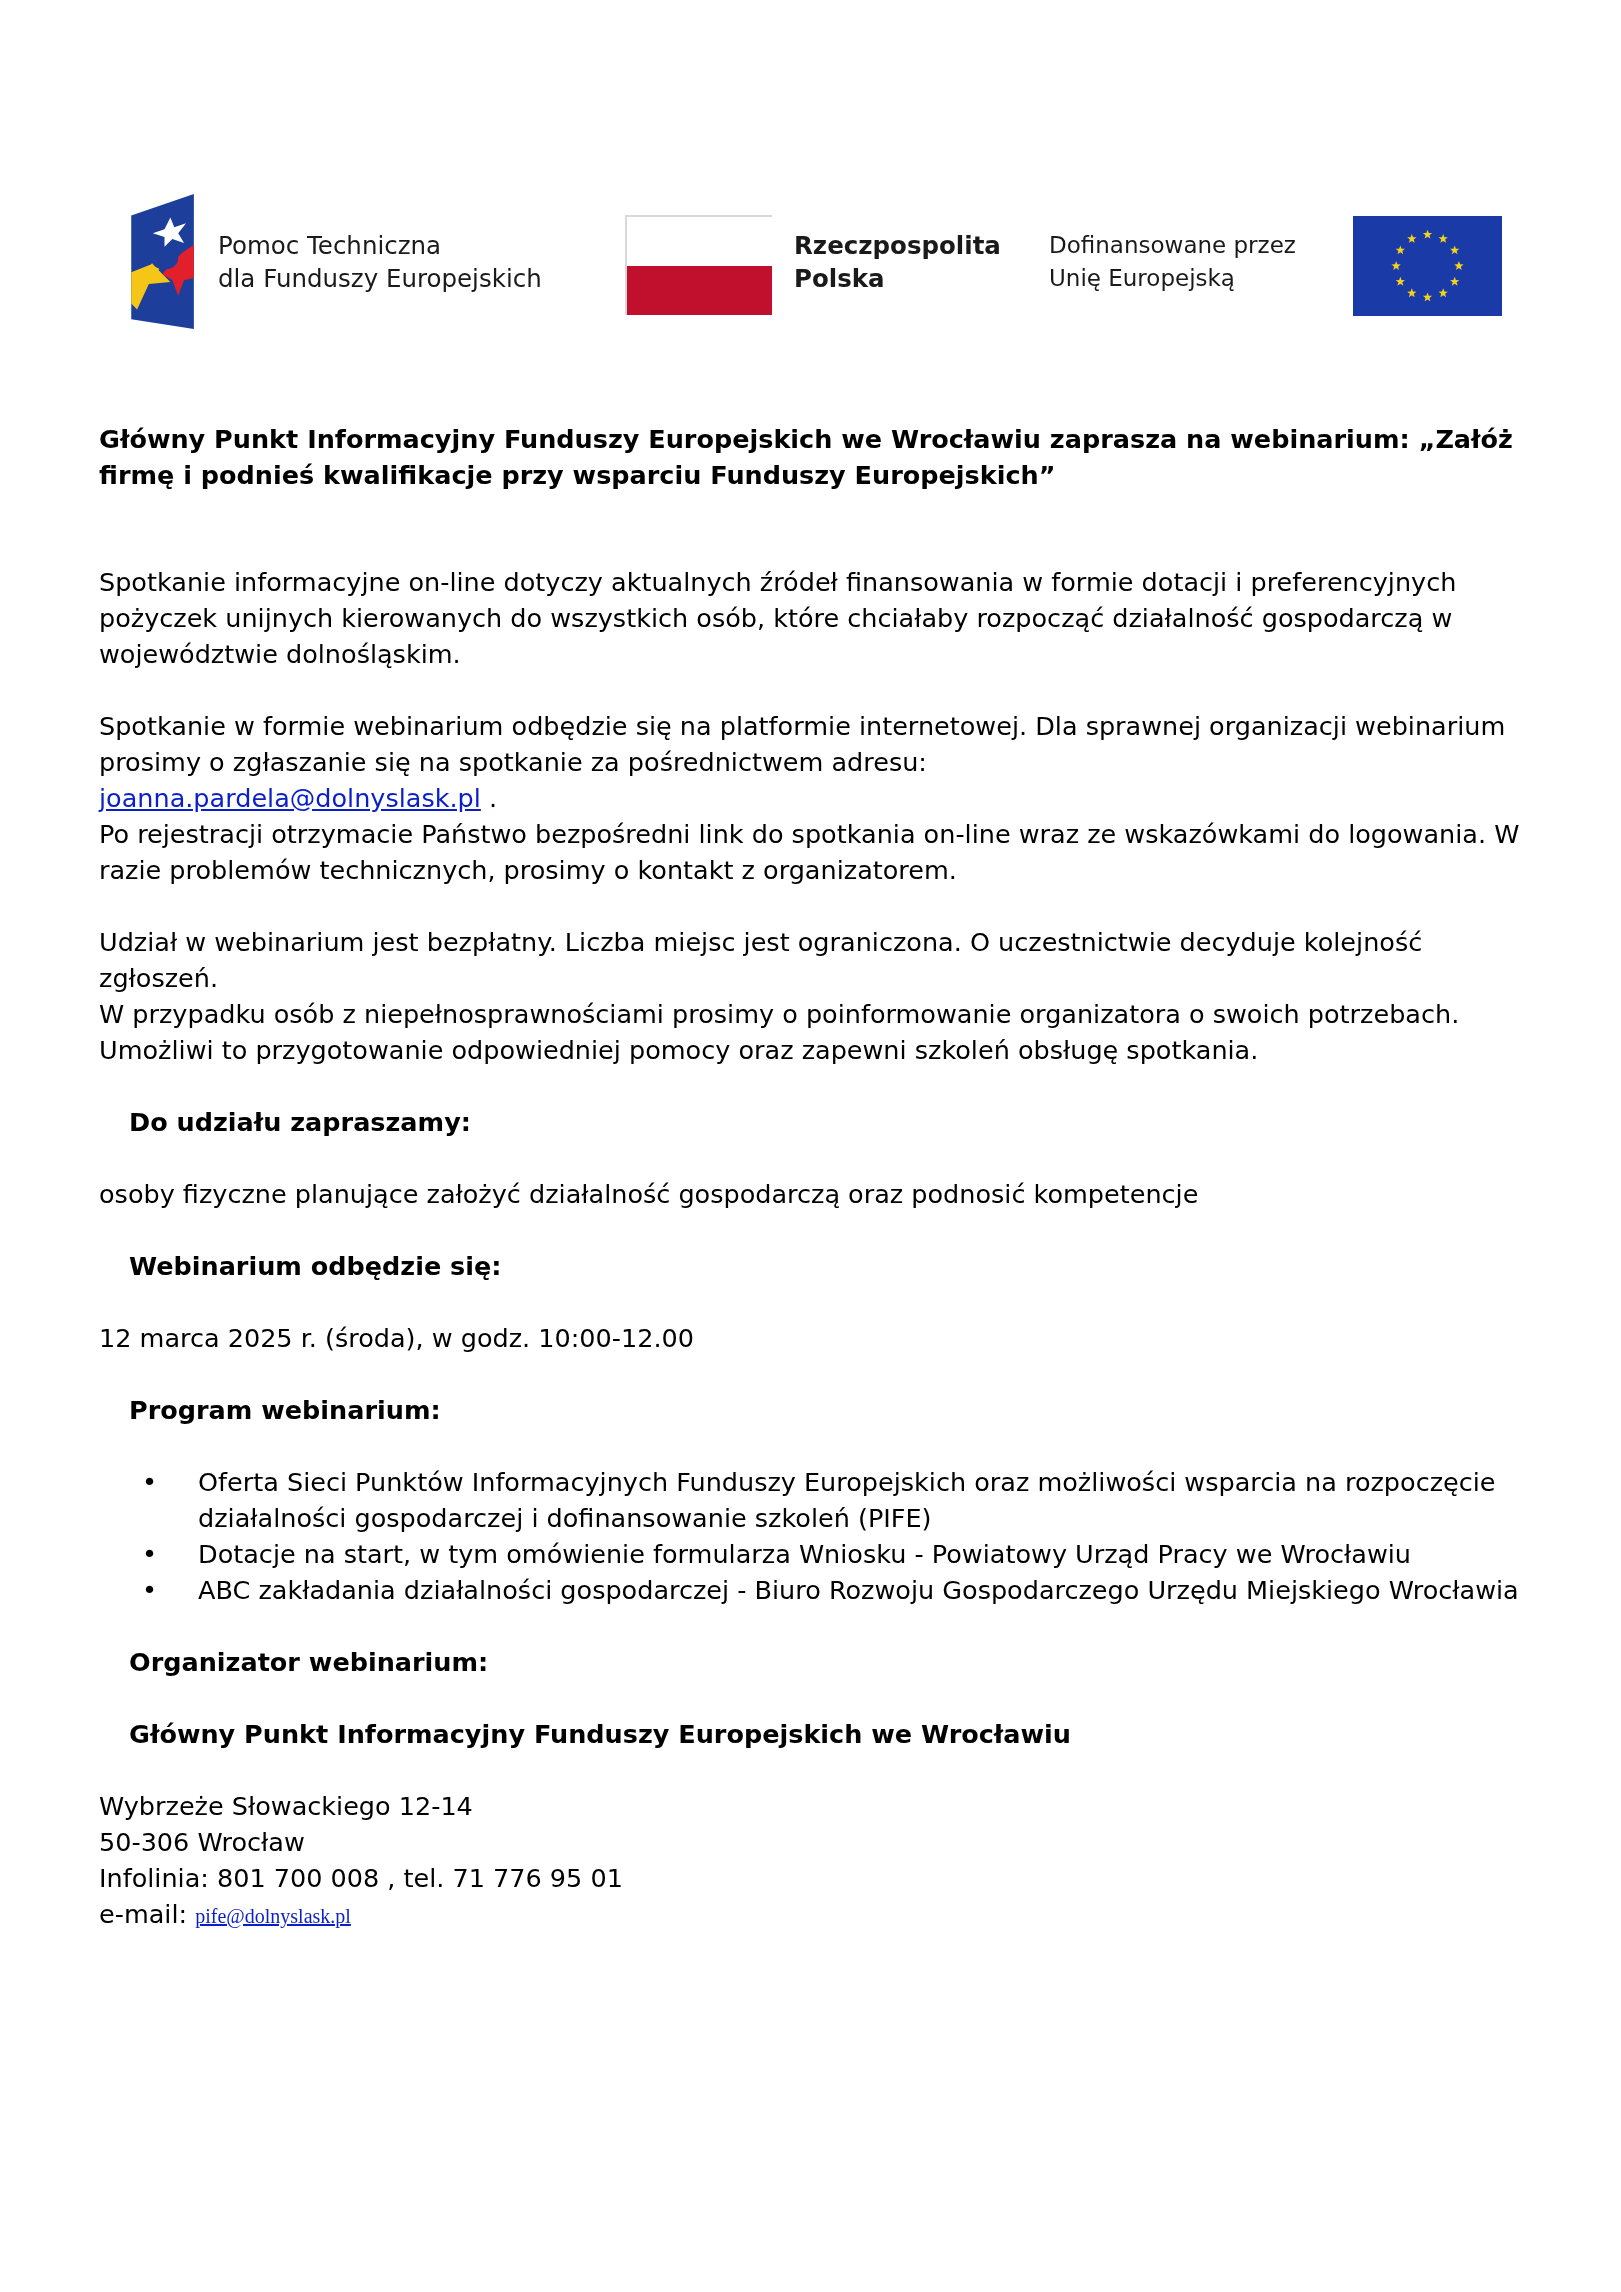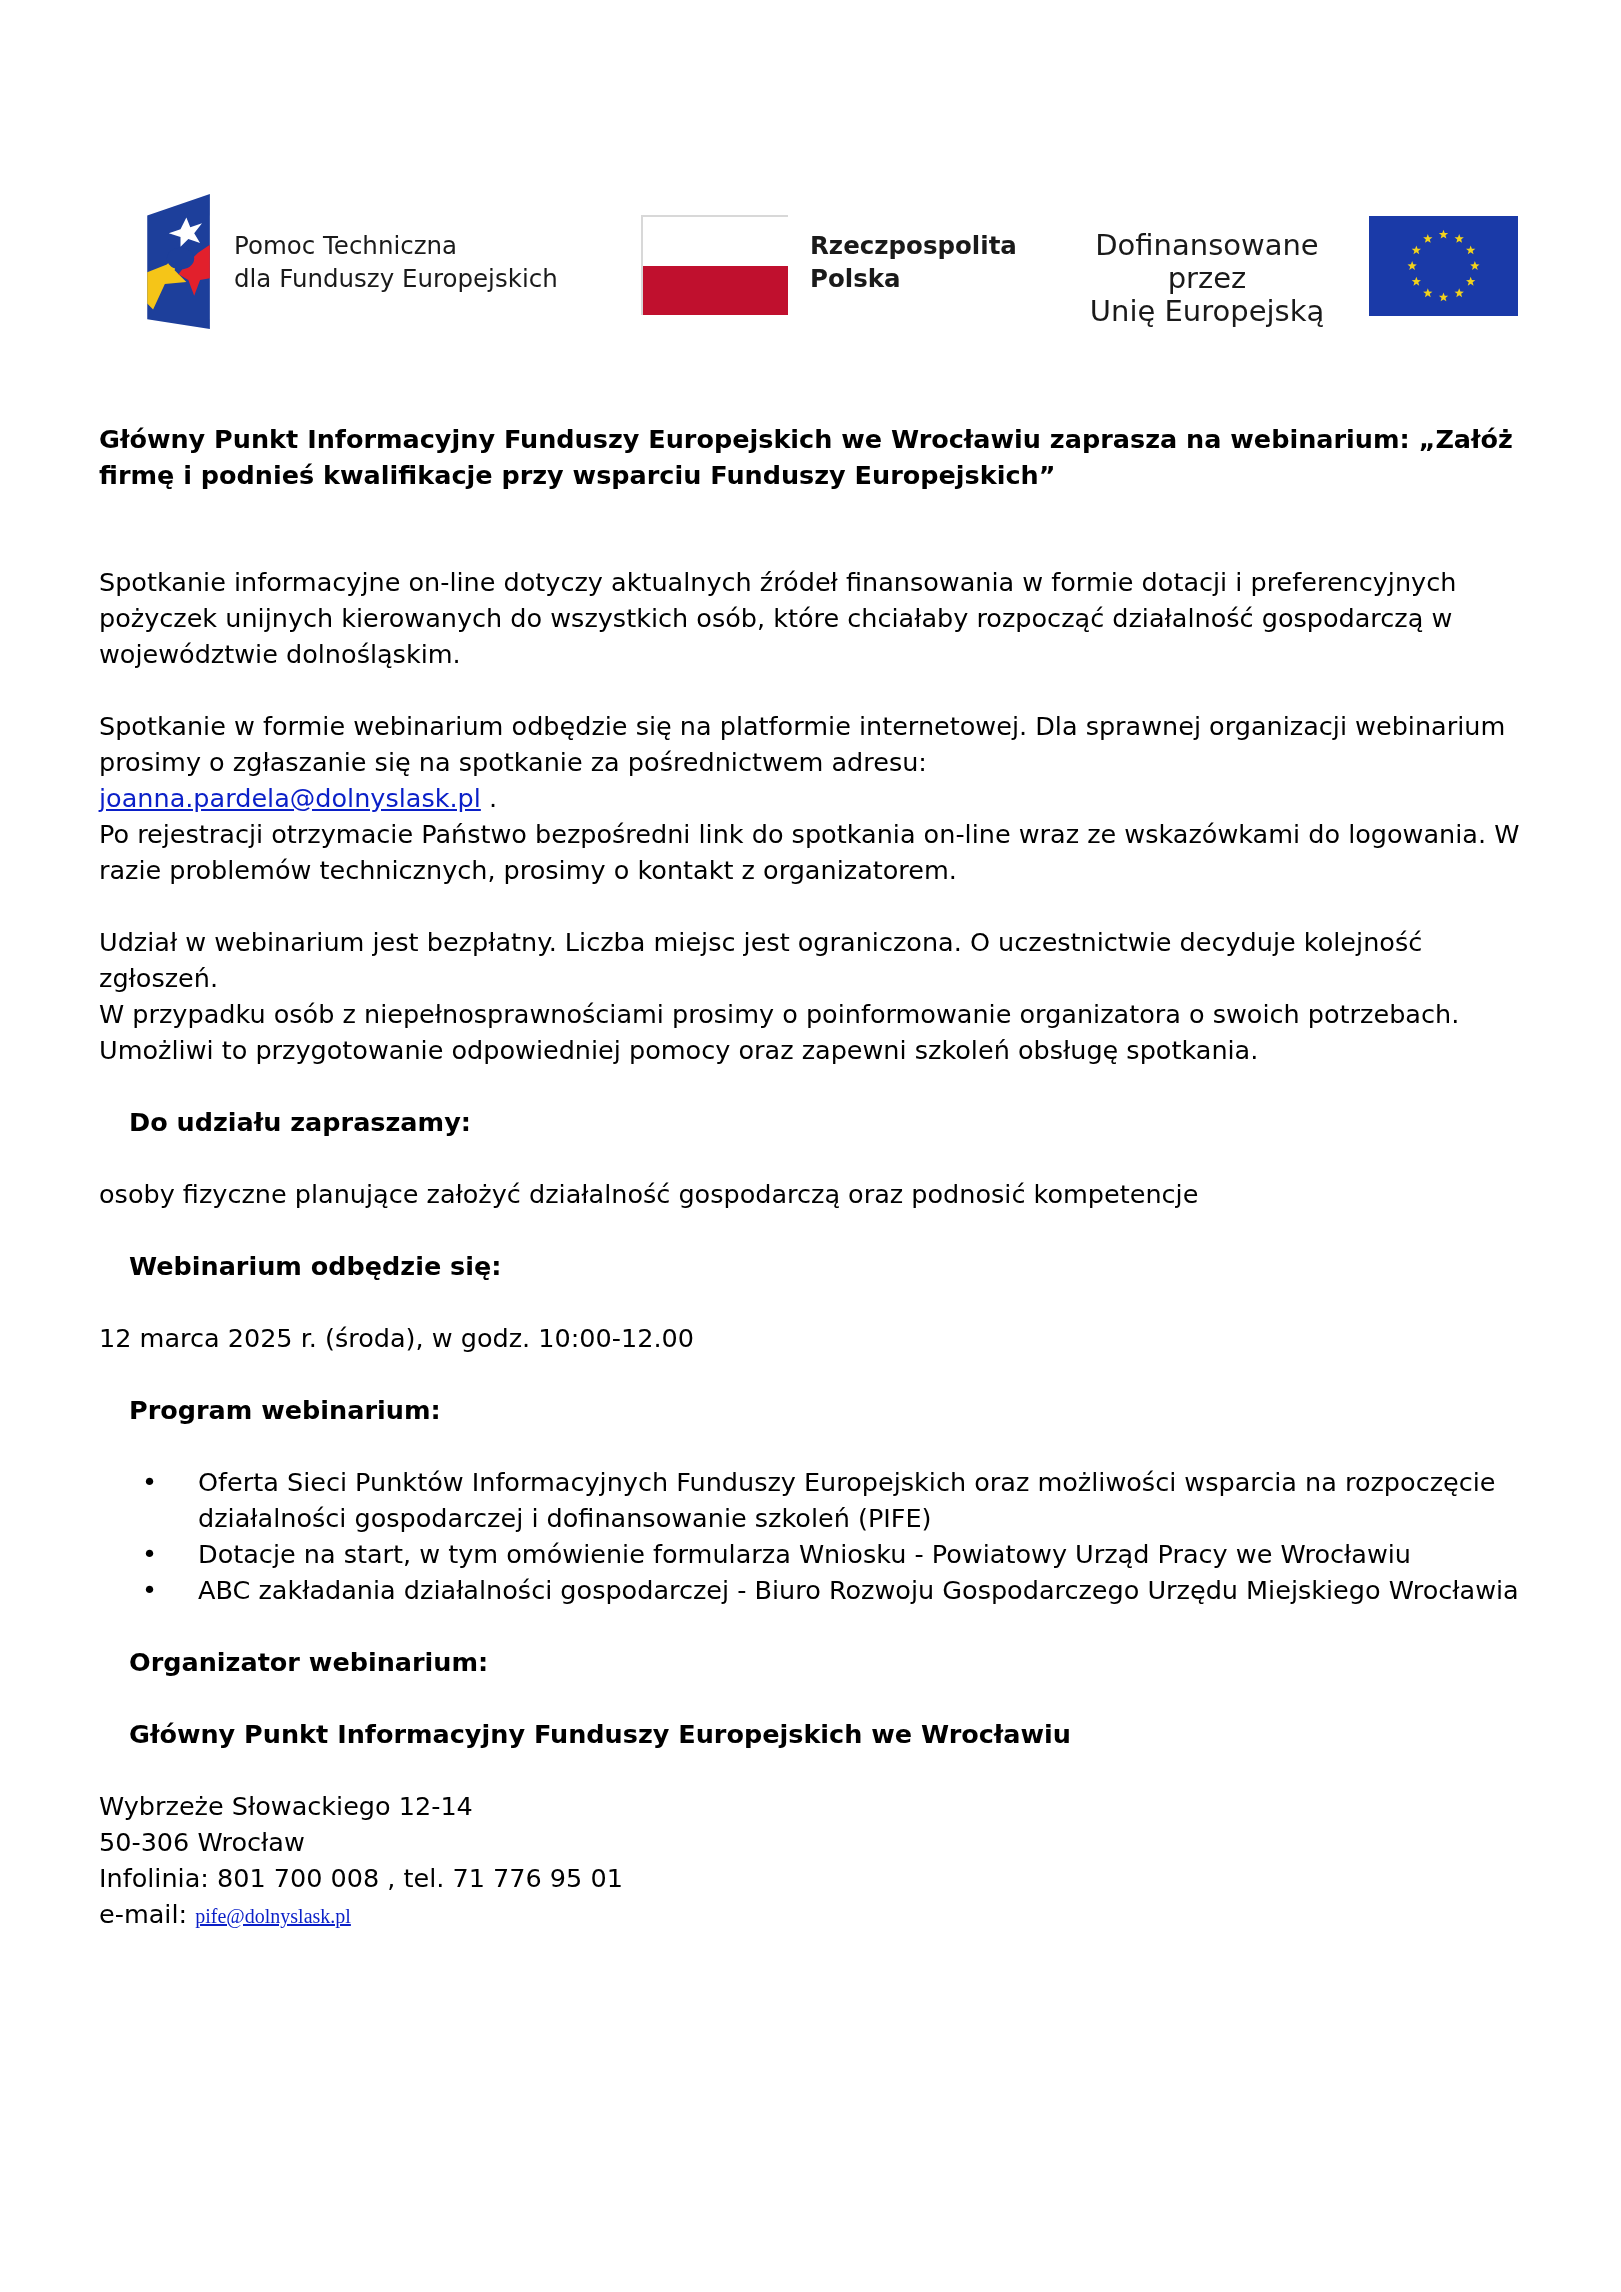--- a/index.html
+++ b/index.html
@@ -6,21 +6,21 @@
     body {
       width: 1621px;
       height: 2293px;
       position: relative;
       font-family: "DejaVu Sans", sans-serif;
       color: #000000;
       overflow: hidden;
     }
     .logo-bar {
       position: absolute;
-      left: 16px; top: 0;
+      left: 0; top: 0;
       width: 1345px; height: 353px;
     }
     .logo-ptfe-mark { position: absolute; left: 129px; top: 194px; width: 71px; height: 135px; }
     .logo-ptfe-text {
       position: absolute; left: 218px; top: 229px;
       font-family: "DejaVu Sans", sans-serif;
       font-size: 24.5px; line-height: 33px; color: #1a1a1a;
     }
     .logo-pl-flag {
       position: absolute; left: 625px; top: 215px;
@@ -30,22 +30,22 @@
       box-sizing: border-box;
     }
     .logo-pl-flag .white { height: 50%; background: #ffffff; }
     .logo-pl-flag .red { height: 50%; background: #c0102e; }
     .logo-pl-text {
       position: absolute; left: 794px; top: 229px;
       font-size: 24.5px; line-height: 33px; color: #1a1a1a; font-weight: bold;
     }
     .logo-eu-text {
       position: absolute; left: 1049px; top: 229px; width: 284px;
-      text-align: center;
-      font-size: 29px; line-height: 33px; color: #1a1a1a;
+      text-align: left;
+      font-size: 23px; line-height: 33px; color: #1a1a1a;
     }
     .logo-eu-flag { position: absolute; left: 1353px; top: 216px; width: 149px; height: 100px; }
 
     .content {
       position: absolute;
       left: 99px; top: 421px;
       width: 1431px;
       font-size: 25.5px;
       line-height: 36px;
     }

